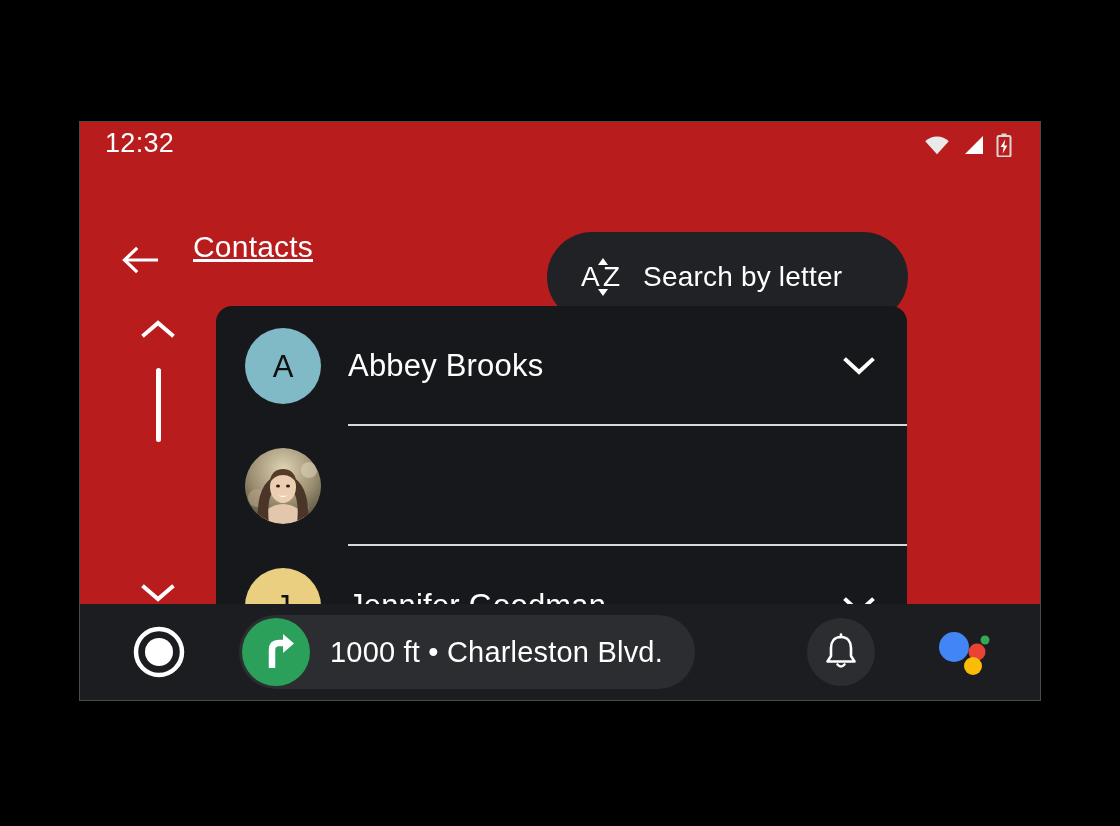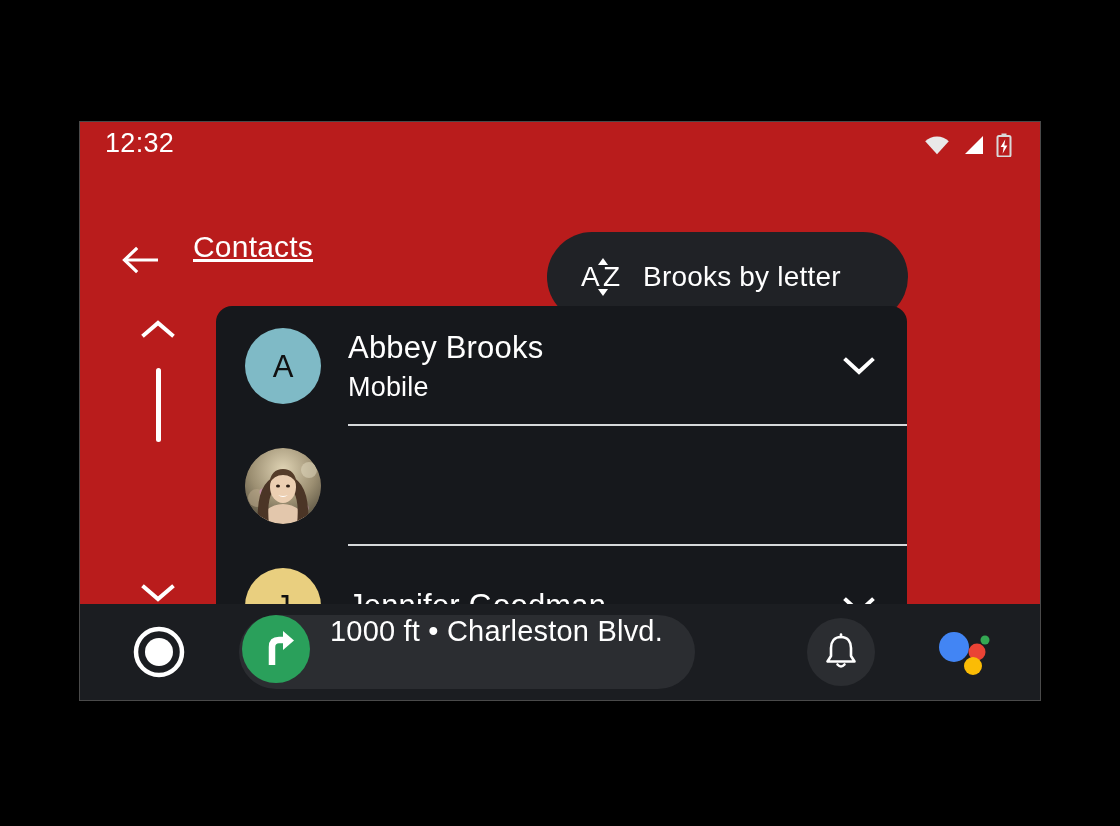--- a/index.html
+++ b/index.html
@@ -224,21 +224,21 @@
     cursor: pointer;
   }
   #nav-pill {
     position: absolute;
     left: 159px;
     top: 11px;
     height: 74px;
     background: #2b2d31;
     border-radius: 37px;
     display: flex;
-    align-items: flex-start;
+    align-items: center;
     padding-right: 32px;
     cursor: pointer;
   }
   #nav-maneuver-icon {
     width: 68px;
     height: 68px;
     margin-left: 3px;
     border-radius: 50%;
     background: #2aa05b;
     flex: none;
@@ -312,21 +312,21 @@
 
     <div id="search-pill">
       <div id="sort-az-icon">
         <svg width="48" height="48" viewBox="0 0 48 48">
           <text x="2" y="33" font-family="Liberation Sans, sans-serif" font-size="28" fill="#ffffff">A</text>
           <text x="24" y="33" font-family="Liberation Sans, sans-serif" font-size="28" fill="#ffffff">Z</text>
           <path d="M24 5 L29 12 L19 12 Z" fill="#ffffff"></path>
           <path d="M24 43 L19 36 L29 36 Z" fill="#ffffff"></path>
         </svg>
       </div>
-      <div id="search-pill-label">Brooks by letter</div>
+      <div id="search-pill-label">Search by letter</div>
     </div>
   </div>
 
   <div id="scroll-rail">
     <div id="scroll-up-button">
       <svg width="34" height="22" viewBox="0 0 34 22">
         <path d="M3 17 L17 5 L31 17" fill="none" stroke="#ffffff" stroke-width="4" stroke-linecap="square" stroke-linejoin="miter"></path>
       </svg>
     </div>
     <div id="scroll-thumb"></div>
@@ -338,21 +338,20 @@
   </div>
 
   <div id="contacts-card">
 
     <div class="contact-row">
       <div class="avatar" style="background:#7fbac6;">
         <span class="avatar-letter">A</span>
       </div>
       <div class="contact-text">
         <div class="contact-name">Abbey Brooks</div>
-        <div class="contact-sub">Mobile</div>
       </div>
       <div class="expand-chevron">
         <svg width="34" height="22" viewBox="0 0 34 22">
           <path d="M4 5 L17 17 L30 5" fill="none" stroke="#ffffff" stroke-width="4" stroke-linecap="square" stroke-linejoin="miter"></path>
         </svg>
       </div>
       <div class="row-divider"></div>
     </div>
 
     <div class="contact-row">

